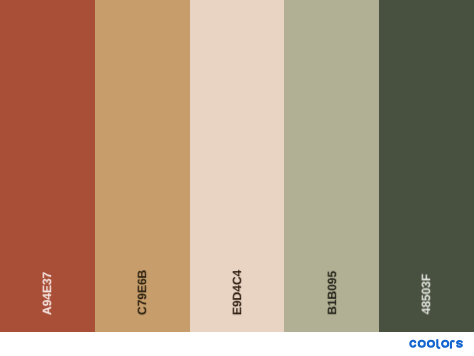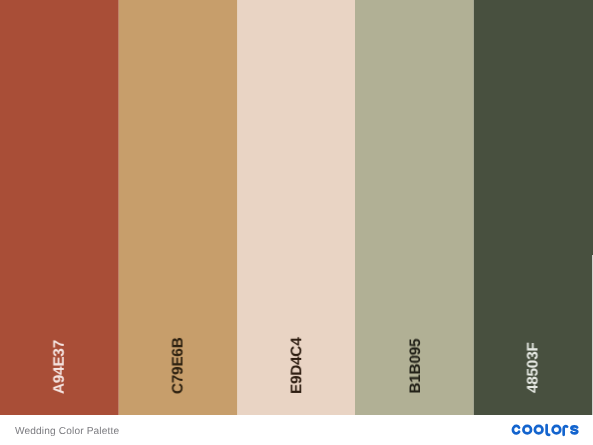--- a/index.html
+++ b/index.html
@@ -130,21 +130,20 @@
     <div class="swatch" style="background: rgb(72, 80, 63);">
       <div class="label-anchor">
         <div class="swatch-label" style="color: rgb(229, 232, 226);">48503F</div>
       </div>
     </div>
 
   </div>
 
   <div class="footer" style="background: rgb(255, 255, 255);">
 
-    <div class="footer-title" style="color: rgb(124, 124, 128);">Wedding Color Palette</div>
 
     <div class="brand">
       <span class="sr-only">coolors</span>
       <svg class="brand-svg" viewBox="0 0 53.5 10" width="53.5" height="10" aria-hidden="true">
         <g id="logo-g" fill="none" stroke="#1364CE" stroke-width="2.15" stroke-linecap="round" stroke-linejoin="round">
           <path d="M6.25 3.10A2.68 3.02 0 1 0 6.25 6.40"></path>
           <path d="M9.73 4.75a3.05 3.02 0 1 0 6.10 0a3.05 3.02 0 1 0 -6.10 0"></path>
           <path d="M18.89 4.75a3.05 3.02 0 1 0 6.10 0a3.05 3.02 0 1 0 -6.10 0"></path>
           <path d="M28.30 1.10V6.80A2.05 2.05 0 0 0 30.35 8.85"></path>
           <path d="M33.10 4.75a3.05 3.02 0 1 0 6.10 0a3.05 3.02 0 1 0 -6.10 0"></path>

